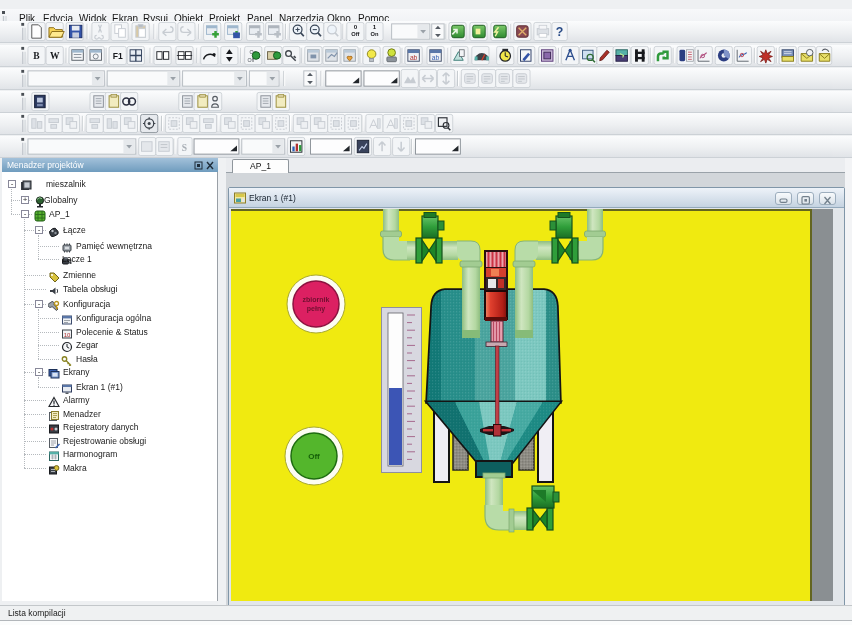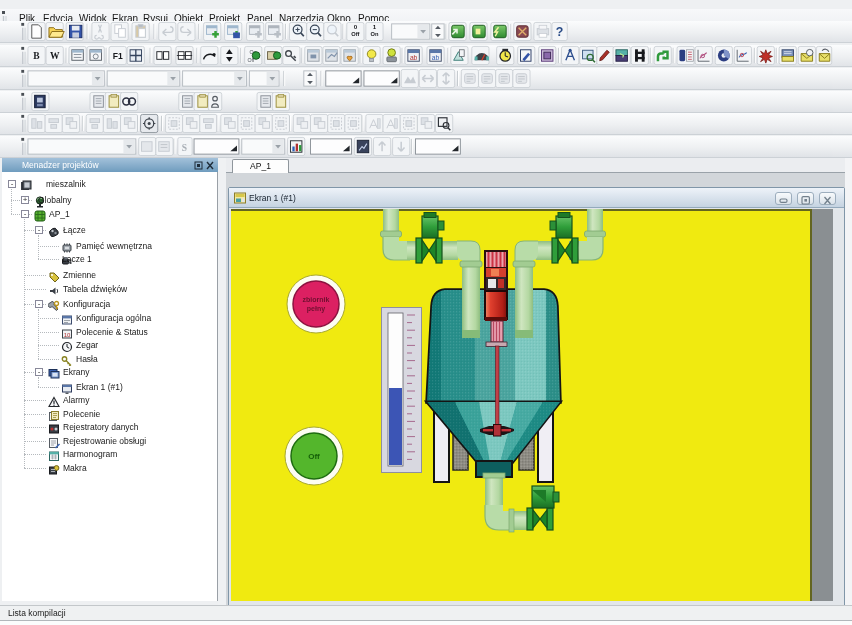--- a/index.html
+++ b/index.html
@@ -4,21 +4,21 @@
 *{margin:0;padding:0;box-sizing:border-box}
 html,body{width:852px;height:625px;overflow:hidden}
 body{font-family:"Liberation Sans",sans-serif;background:#eef0f2;position:relative}
 .ab{position:absolute}
 
 #menu{left:0;top:9px;width:852px;height:32px;background:linear-gradient(#f7f8fa,#e9ebee);border-bottom:1px solid #d6d9dd;font-size:10px;color:#141414}
 #menu span{position:absolute;top:4px}
 
 .tbr{left:0;width:852px;height:22px;background:linear-gradient(#fbfcfd,#eef0f2 55%,#e1e4e8);border-bottom:1px solid #ccd1d6}
 
-#phead{left:2px;top:158px;width:216px;height:14px;background:linear-gradient(#a3c1da,#6f9cbe);color:#fff;font-size:8.5px;line-height:14px;padding-left:20px}
+#phead{left:2px;top:158px;width:216px;height:14px;background:linear-gradient(#a3c1da,#6f9cbe);color:#fff;font-size:8.5px;line-height:14px;padding-left:5px}
 #tree{left:2px;top:172px;width:216px;height:429px;background:#fff;border-right:1px solid #9aa0a6;overflow:hidden}
 .ti{position:absolute;height:14px;font-size:8.5px;color:#1a1a1a;white-space:nowrap;line-height:14px}
 .eb{position:absolute;width:8px;height:8px;border:1px solid #889;background:#fff;font-size:8px;line-height:6px;text-align:center;color:#333}
 .tic{position:absolute;width:12px;height:12px}
 .dot{position:absolute;border-left:1px dotted #b5b9bd}
 
 #split{left:218px;top:158px;width:8px;height:447px;background:#eff1f3}
 #redge{left:845px;top:158px;width:7px;height:447px;background:#f3f4f6}
 
 #tabbar{left:226px;top:158px;width:619px;height:15px;background:#ebedf0;border-bottom:1px solid #9aa2a9}
@@ -567,21 +567,21 @@
       </svg></div>
     <div class="ti" style="left:44px;top:5px">mieszalnik</div>
     <div class="dot" style="left:9px;top:28px;width:21px;height:0;border-left:none;border-top:1px dotted #b5b9bd"></div>
     <div class="eb" style="left:19px;top:24px">+</div>
     <div class="tic" style="left:32px;top:22px"><svg width="12" height="12" viewBox="0 0 12 12">
         <circle cx="6" cy="4.5" r="3.6" fill="#2c6030" stroke="#101c12"></circle>
         <path d="M3 3.5 a3.6 3.6 0 0 1 5 -1" stroke="#9ad09a" fill="none"></path>
         <rect x="5" y="8" width="2" height="2" fill="#23262b"></rect>
         <rect x="3" y="10" width="6" height="1.5" fill="#23262b"></rect>
       </svg></div>
-    <div class="ti" style="left:36px;top:21px">Globalny</div>
+    <div class="ti" style="left:42px;top:21px">Globalny</div>
     <div class="dot" style="left:9px;top:42px;width:21px;height:0;border-left:none;border-top:1px dotted #b5b9bd"></div>
     <div class="eb" style="left:19px;top:38px">-</div>
     <div class="tic" style="left:32px;top:36px"><svg width="12" height="12" viewBox="0 0 12 12">
         <rect x="1" y="1" width="10" height="10" rx="2" fill="#57b12e" stroke="#1f5c14"></rect>
         <path d="M4 1 v10 M8 1 v10 M1 4.5 h10 M1 8 h10" stroke="#2c6e1c" stroke-width="1"></path>
       </svg></div>
     <div class="ti" style="left:47px;top:35px">AP_1</div>
     <div class="dot" style="left:22px;top:58px;width:22px;height:0;border-left:none;border-top:1px dotted #b5b9bd"></div>
     <div class="eb" style="left:33px;top:54px">-</div>
     <div class="tic" style="left:46px;top:52px"><svg width="12" height="12" viewBox="0 0 12 12">
@@ -608,21 +608,21 @@
     <div class="tic" style="left:46px;top:97px"><svg width="12" height="12" viewBox="0 0 12 12">
         <path d="M2 2 h4 l5 5 -4 4 -5 -5 z" fill="#d8c23c" stroke="#6e621a"></path>
         <circle cx="4" cy="4" r="1" fill="#fff"></circle>
       </svg></div>
     <div class="ti" style="left:61px;top:96px">Zmienne</div>
     <div class="dot" style="left:22px;top:117px;width:22px;height:0;border-left:none;border-top:1px dotted #b5b9bd"></div>
     <div class="tic" style="left:46px;top:111px"><svg width="12" height="12" viewBox="0 0 12 12">
         <path d="M2 5 h2.5 l3 -2.5 v7 l-3 -2.5 h-2.5 z" fill="#3a3f46"></path>
         <path d="M9 4 a3.5 3.5 0 0 1 0 4" stroke="#3a3f46" fill="none"></path>
       </svg></div>
-    <div class="ti" style="left:61px;top:110px">Tabela dźwięków</div>
+    <div class="ti" style="left:61px;top:110px">Tabela obsługi</div>
     <div class="dot" style="left:22px;top:132px;width:22px;height:0;border-left:none;border-top:1px dotted #b5b9bd"></div>
     <div class="eb" style="left:33px;top:128px">-</div>
     <div class="tic" style="left:46px;top:126px"><svg width="12" height="12" viewBox="0 0 12 12">
         <path d="M2 3 a2.2 2.2 0 1 0 2 3.5 l4.5 4 1.5 -1.5 -4 -4.5 a2.2 2.2 0 0 0 -2 -3 z" fill="#9aa1a8" stroke="#4a5056"></path>
         <circle cx="8.5" cy="3.5" r="2" fill="none" stroke="#b8941c" stroke-width="1.3"></circle>
         <path d="M8.5 5.5 l0 4 m0 -1.5 h1.5" stroke="#b8941c" stroke-width="1.3"></path>
       </svg></div>
     <div class="ti" style="left:61px;top:125px">Konfiguracja</div>
     <div class="dot" style="left:36px;top:146px;width:21px;height:0;border-left:none;border-top:1px dotted #b5b9bd"></div>
     <div class="tic" style="left:59px;top:140px"><svg width="12" height="12" viewBox="0 0 12 12">
@@ -670,21 +670,21 @@
         <rect x="5.4" y="4.5" width="1.2" height="3.4" fill="#23262b"></rect>
         <rect x="5.4" y="8.6" width="1.2" height="1.2" fill="#23262b"></rect>
       </svg></div>
     <div class="ti" style="left:61px;top:221px">Alarmy</div>
     <div class="dot" style="left:22px;top:242px;width:22px;height:0;border-left:none;border-top:1px dotted #b5b9bd"></div>
     <div class="tic" style="left:46px;top:236px"><svg width="12" height="12" viewBox="0 0 12 12">
         <rect x="1.5" y="2.5" width="7" height="8" fill="#f5f6f8" stroke="#555b62"></rect>
         <rect x="3.5" y="1.5" width="7" height="8" fill="#f2ecc0" stroke="#8a7d2a"></rect>
         <path d="M5 3.5 h4 M5 5.5 h4 M5 7.5 h3" stroke="#9a8d3a" stroke-width="0.8"></path>
       </svg></div>
-    <div class="ti" style="left:61px;top:235px">Polecenie</div>
+    <div class="ti" style="left:61px;top:235px">Menadzer</div>
     <div class="dot" style="left:22px;top:255px;width:22px;height:0;border-left:none;border-top:1px dotted #b5b9bd"></div>
     <div class="tic" style="left:46px;top:249px"><svg width="12" height="12" viewBox="0 0 12 12">
         <rect x="1.5" y="2" width="9" height="8" fill="#3a3f46" stroke="#17191d"></rect>
         <circle cx="4" cy="6" r="1.5" fill="#c03030"></circle>
         <circle cx="8" cy="6" r="1.5" fill="#c8cdd3"></circle>
       </svg></div>
     <div class="ti" style="left:61px;top:248px">Rejestratory danych</div>
     <div class="dot" style="left:22px;top:269px;width:22px;height:0;border-left:none;border-top:1px dotted #b5b9bd"></div>
     <div class="tic" style="left:46px;top:263px"><svg width="12" height="12" viewBox="0 0 12 12">
         <rect x="1.5" y="1.5" width="8" height="9" fill="#f5f6f8" stroke="#555b62"></rect>

